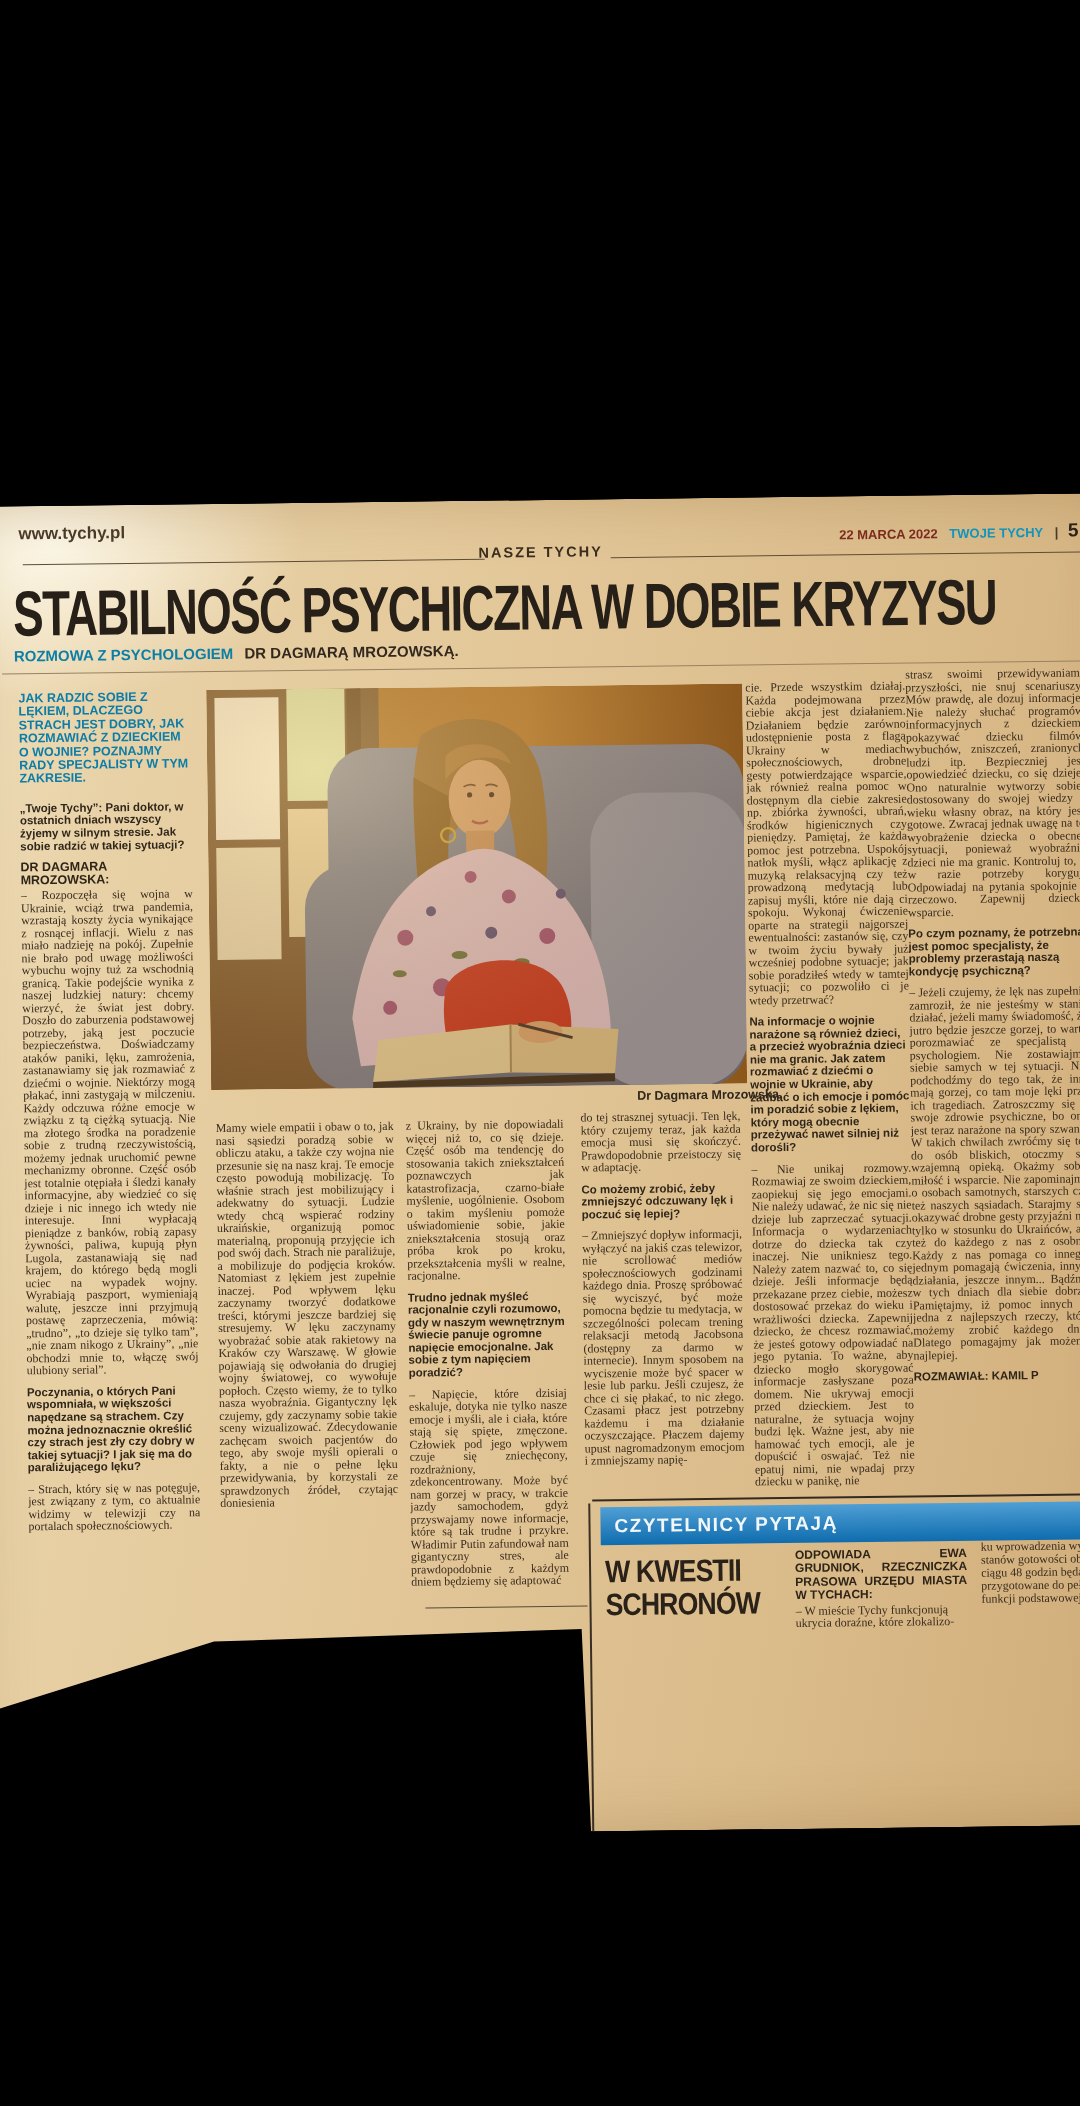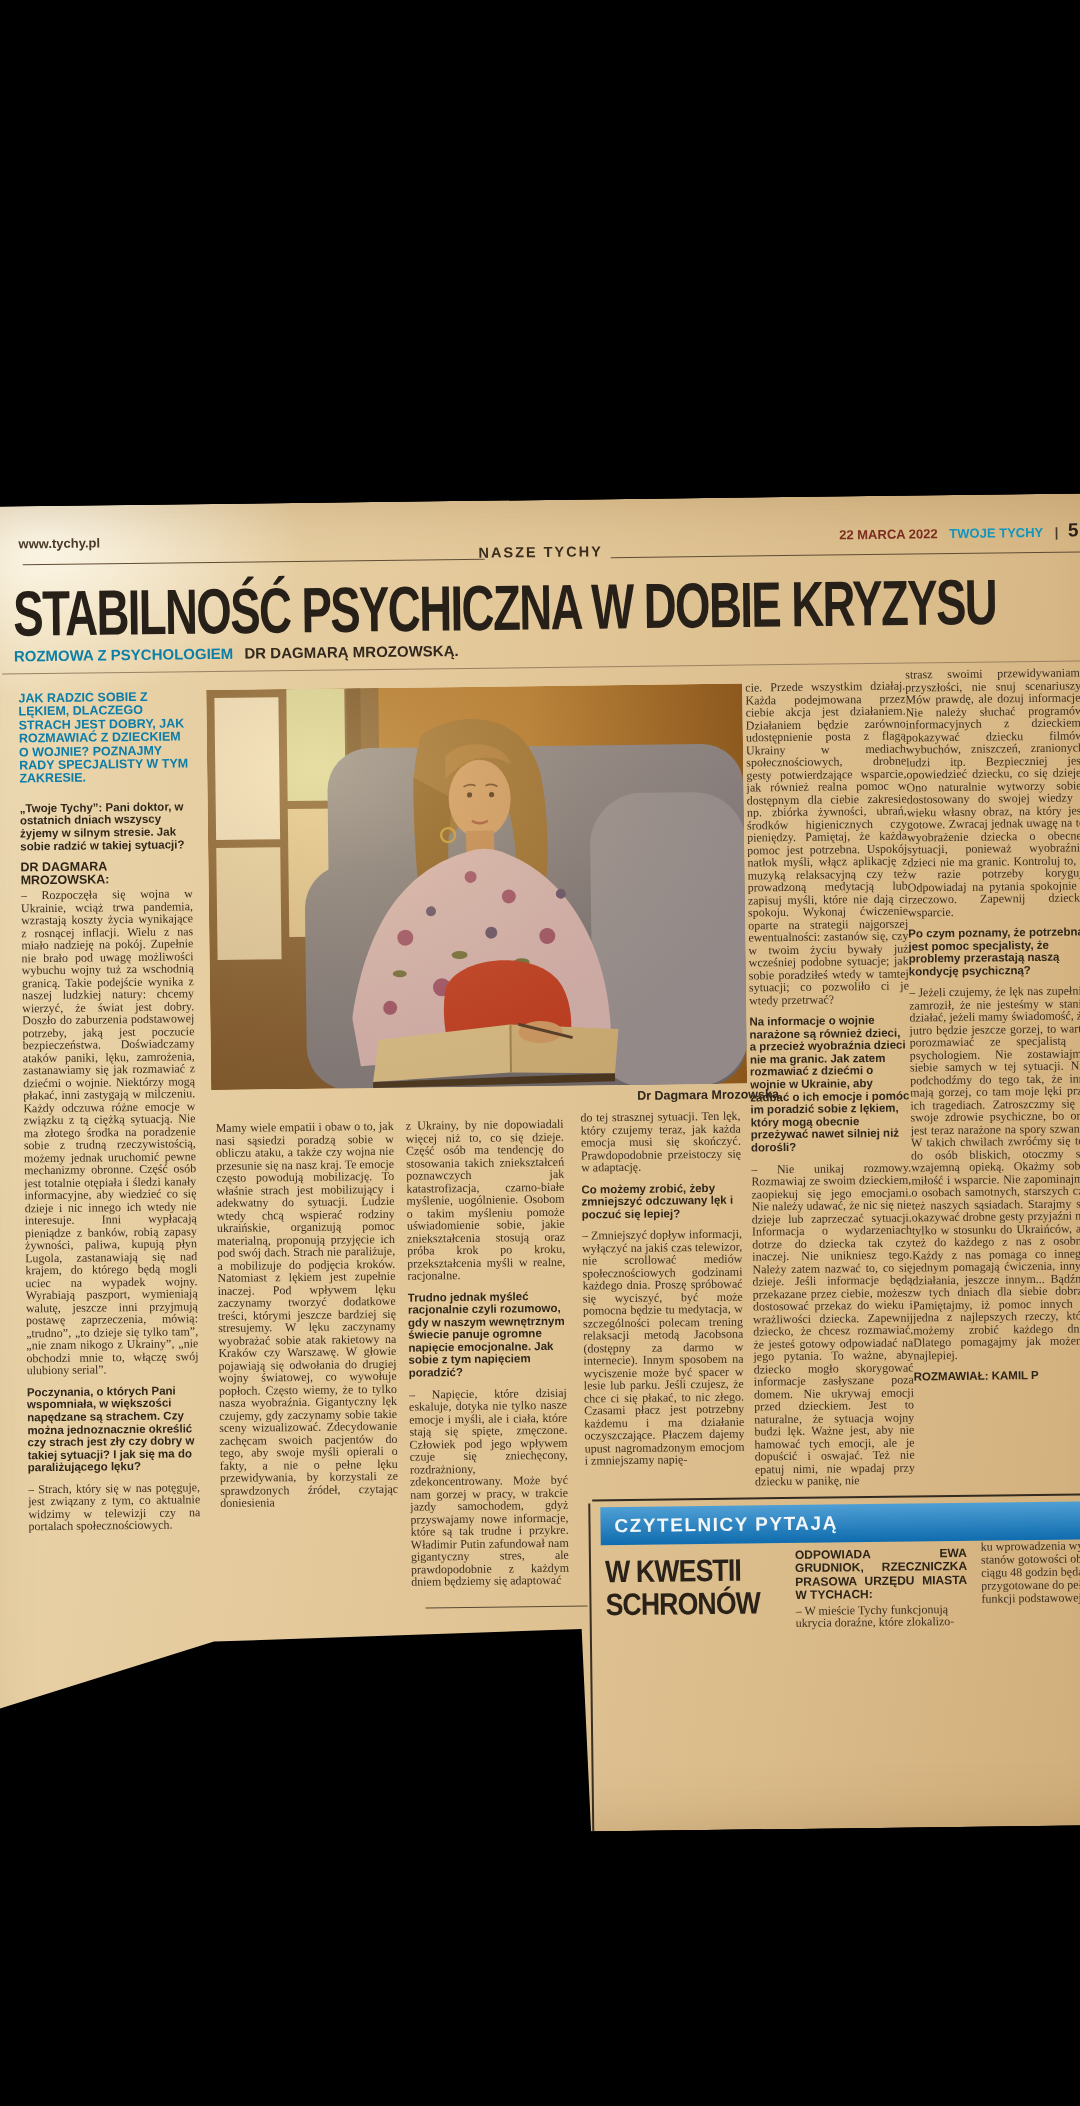--- a/index.html
+++ b/index.html
@@ -11,21 +11,21 @@
     background:
       radial-gradient(420px 260px at 90px 40px, rgba(255,252,240,.85), rgba(255,250,235,0) 60%),
       linear-gradient(100deg,#f0e0bd 0%,#e8d1a6 14%,#e2c697 45%,#dabb8a 72%,#d0ad7a 100%);
     transform:rotate(-0.7deg);
     transform-origin:580px 0;
     clip-path:polygon(0 0,100% 0,100% 100%,53% 100%,52.4% 84.8%,20.7% 85.4%,0 90.8%);
     box-shadow:inset 0 0 60px rgba(120,80,30,.25);
   }
   .abs{position:absolute;}
   
-  .site{left:58px;top:30px;font-size:13px;font-weight:bold;color:#4a3b28;}
+  .site{left:58px;top:18px;font-size:17px;font-weight:bold;color:#4a3b28;}
   .section-name{left:0;right:0;top:44px;text-align:center;font-size:14.5px;font-weight:bold;
     letter-spacing:2px;color:#3a2d1e;}
   .rule{background:#5f4c34;height:1px;}
   .rule-l{left:62px;top:58px;width:462px;}
   .rule-r{left:650px;top:58px;width:470px;}
   .dateline{right:42px;top:26px;font-size:13px;font-weight:bold;white-space:nowrap;}
   .date-red{color:#7c2b1f;}
   .brand-teal{color:#1295bd;margin-left:8px;}
   .pg-div{color:#4a3b28;margin-left:8px;}
   .pg-num{color:#2a2118;font-size:19px;margin-left:6px;}

